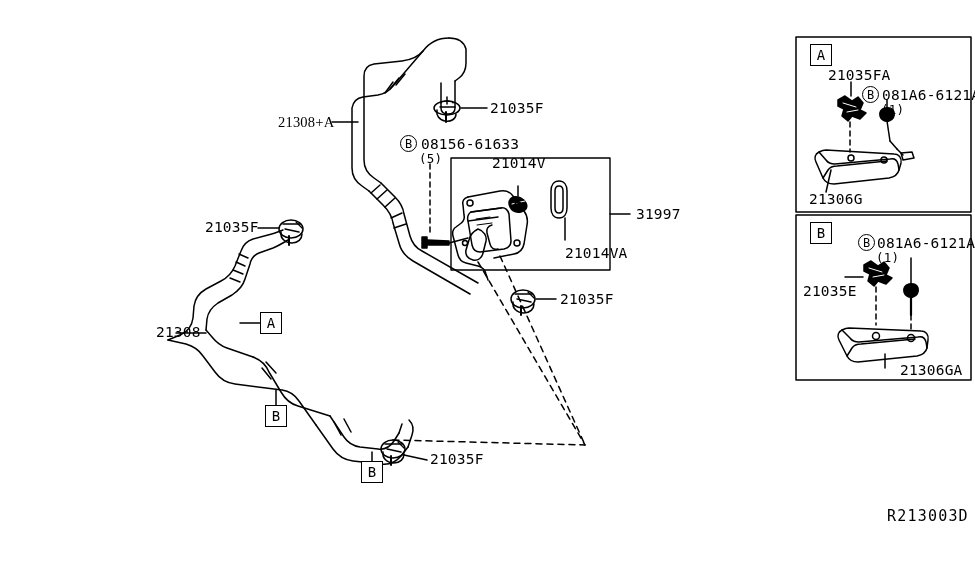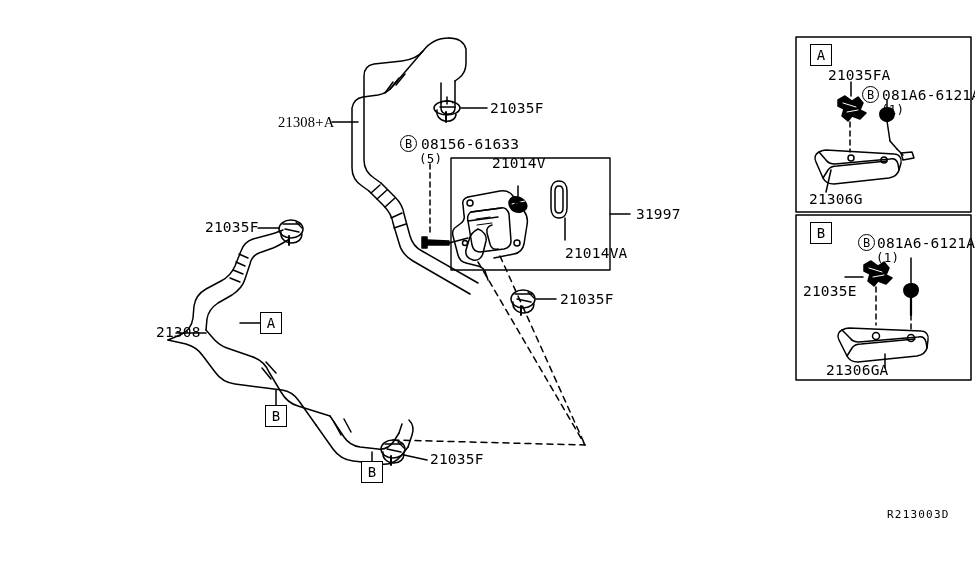--- a/index.html
+++ b/index.html
@@ -28,21 +28,21 @@
     font-size: 14.5px;
     letter-spacing: 0.2px;
     color: #000000;
     white-space: nowrap;
     line-height: 1;
   }
   .lbl-sm {
     font-size: 12.5px;
   }
   .lbl-code {
-    font-size: 11px;
+    font-size: 15px;
     letter-spacing: 1.2px;
   }
   .refbox {
     position: absolute;
     border: 1.4px solid #000;
     background: #fff;
     display: flex;
     align-items: center;
     justify-content: center;
     font-family: "DejaVu Sans Mono", monospace;
@@ -421,17 +421,17 @@
   <div class="refbox" style="left:810px; top:222px; width:22px; height:22px;">B</div>
 
   <div class="circ-b" style="left:858px; top:234px;">B</div>
 
   <div class="lbl" style="left:877px; top:236px;">081A6-6121A</div>
 
   <div class="lbl lbl-sm" style="left:876px; top:252px;">(1)</div>
 
   <div class="lbl" style="left:803px; top:284px;">21035E</div>
 
-  <div class="lbl" style="left:826px; top:363px;text-align:right;">21306GA</div>
+  <div class="lbl" style="left:900px; top:363px;text-align:right;">21306GA</div>
 
   <div class="lbl lbl-code" style="left:887px; top:509px;">R213003D</div>
 
 </div>
 
 </body></html>

